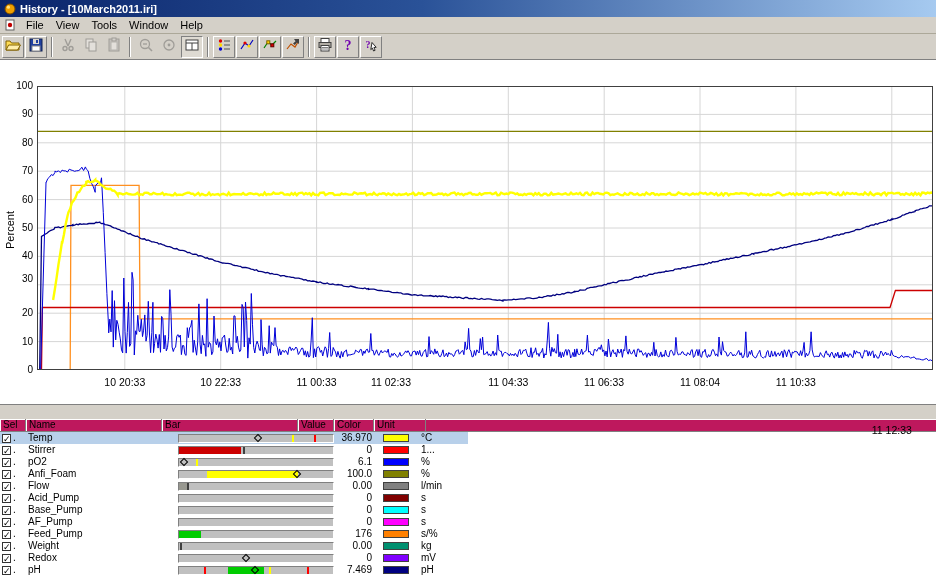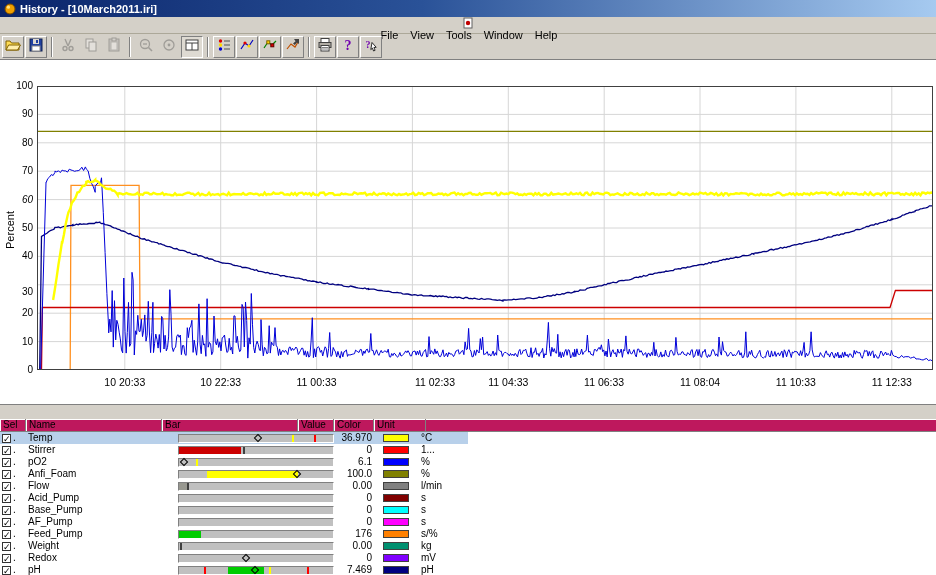--- a/index.html
+++ b/index.html
@@ -7,21 +7,21 @@
   *{box-sizing:border-box;}
 
   
   .titlebar{height:17px;display:flex;align-items:center;gap:4px;padding:0 4px;
     background:linear-gradient(to right,#0a246a,#2a5298 45%,#a6caf0);color:#fff;
     font-size:11px;font-weight:bold;}
   .titlebar .appicon{width:12px;height:12px;display:inline-block;}
 
   
   .menubar{height:17px;display:flex;align-items:center;background:#d4d0c8;
-    font-size:11px;padding-left:2px;border-bottom:1px solid #aca899;flex-direction:column;}
+    font-size:11px;padding-left:2px;border-bottom:1px solid #aca899;}
   .menubar .childicon{width:12px;height:12px;margin:0 4px 0 2px;}
   .menuitem{padding:1px 6px;cursor:default;}
 
   
   .toolbar{height:26px;display:flex;align-items:center;padding:1px 2px;gap:1px;
     background:#d4d0c8;border-bottom:1px solid #808080;}
   .tbtn{width:22px;height:22px;display:flex;align-items:center;justify-content:center;
     background:#d4d0c8;border:1px solid;border-color:#ffffff #808080 #808080 #ffffff;}
   .tbtn.disabled{border-color:#d4d0c8;}
   .tbtn.disabled svg{opacity:.35;filter:grayscale(1);}
@@ -199,24 +199,24 @@
         </svg></span>
     </div>
   </div>
 
 <div class="chartpanel">
   <div class="ylabel">Percent</div>
   <div id="ylabs">
       <div class="ylab" style="top: 304px;">0</div>
       <div class="ylab" style="top: 275.6px;">10</div>
       <div class="ylab" style="top: 247.2px;">20</div>
-      <div class="ylab" style="top: 226px;">30</div>
+      <div class="ylab" style="top: 213px;">30</div>
       <div class="ylab" style="top: 190.4px;">40</div>
       <div class="ylab" style="top: 162px;">50</div>
-      <div class="ylab" style="top: 133.6px; font-style: italic;">60</div>
+      <div class="ylab" style="top: 133.6px;">60</div>
       <div class="ylab" style="top: 105.2px;">70</div>
       <div class="ylab" style="top: 76.8px;">80</div>
       <div class="ylab" style="top: 48.4px;">90</div>
       <div class="ylab" style="top: 20px;">100</div>
     </div>
   <svg id="plot" width="896" height="284">
       <line x1="0" y1="28.4" x2="896" y2="28.4" stroke="#d6d6d6"></line>
       <line x1="0" y1="56.8" x2="896" y2="56.8" stroke="#d6d6d6"></line>
       <line x1="0" y1="85.2" x2="896" y2="85.2" stroke="#d6d6d6"></line>
       <line x1="0" y1="113.6" x2="896" y2="113.6" stroke="#d6d6d6"></line>
@@ -239,26 +239,26 @@
       <polyline points="0.0,284.0 4.5,284.0 4.5,284.0 5.4,221.5 5.4,221.5 853.0,221.5 853.0,221.5 858.4,204.5 858.4,204.5 896.0,204.5" fill="none" stroke="#cc0000" stroke-width="1.3"></polyline>
       <polyline points="0.0,283.6 1.8,284.0 2.7,284.0 4.5,150.1 4.5,150.3 6.3,149.4 8.1,148.2 9.9,147.3 11.6,145.8 13.4,144.5 15.2,144.0 17.0,143.2 17.9,141.4 19.7,141.3 21.5,141.0 23.3,141.8 25.1,141.0 26.9,140.4 28.7,140.3 30.5,140.0 32.3,139.7 34.0,139.7 35.8,138.6 35.8,139.7 37.6,139.2 39.4,138.2 41.2,138.7 43.0,137.8 44.8,138.3 46.6,137.9 48.4,138.1 50.2,138.0 52.0,137.5 53.8,137.5 55.6,137.3 57.3,137.5 59.1,136.3 60.9,136.7 62.7,136.2 62.7,136.5 64.5,137.6 66.3,137.5 68.1,138.6 69.9,138.8 71.7,139.3 73.5,139.9 75.3,141.1 77.1,141.8 78.8,142.1 80.6,143.2 82.4,143.5 84.2,144.8 86.0,145.0 87.8,145.5 89.6,146.7 91.4,147.8 93.2,147.5 95.0,148.9 96.8,149.6 98.6,150.3 100.4,150.2 102.1,151.5 103.9,152.6 105.7,153.0 107.5,152.8 107.5,152.8 109.3,154.3 111.1,154.0 112.9,154.8 114.7,155.8 116.5,155.9 118.3,156.3 120.1,156.6 121.9,158.1 123.6,157.7 125.4,158.6 127.2,159.2 129.0,160.2 130.8,160.7 132.6,160.6 134.4,161.3 136.2,162.4 138.0,162.8 139.8,162.5 141.6,163.9 143.4,164.3 145.2,164.4 146.9,164.7 148.7,165.3 150.5,166.6 152.3,166.4 154.1,167.5 155.9,168.3 157.7,168.1 159.5,168.3 161.3,170.0 163.1,169.7 164.9,170.1 166.7,171.0 168.4,172.1 170.2,171.8 172.0,173.0 173.8,173.0 175.6,173.3 177.4,174.7 179.2,175.2 181.0,175.3 182.8,176.1 183.7,176.3 185.5,177.0 187.3,177.2 189.1,177.4 190.8,177.4 192.6,177.7 194.4,178.1 196.2,179.2 198.0,179.5 199.8,179.6 201.6,180.1 203.4,180.3 205.2,181.5 207.0,181.4 208.8,181.5 210.6,181.9 212.4,182.3 214.1,183.1 215.9,183.4 217.7,184.4 219.5,183.7 221.3,185.3 223.1,185.3 224.9,185.6 226.7,186.1 228.5,186.9 230.3,186.5 232.1,187.2 233.0,187.8 234.8,187.5 236.5,188.1 238.3,188.4 240.1,188.4 241.9,189.0 243.7,190.0 245.5,189.6 247.3,189.7 249.1,190.5 250.9,190.7 252.7,190.8 254.5,191.4 256.3,191.3 258.0,192.1 259.8,192.1 261.6,192.2 263.4,192.7 265.2,193.1 267.0,194.0 268.8,193.7 270.6,194.9 272.4,194.7 274.2,195.4 276.0,195.0 277.8,195.3 279.6,196.2 279.6,195.8 281.3,196.6 283.1,195.9 284.9,196.9 286.7,197.5 288.5,197.6 290.3,196.9 292.1,198.2 293.9,198.3 295.7,198.0 297.5,198.6 299.3,198.9 301.1,198.5 302.8,198.8 304.6,199.0 306.4,200.1 308.2,200.4 310.0,200.6 311.8,200.9 313.6,200.0 315.4,200.5 317.2,201.0 319.0,201.5 320.8,201.9 322.6,202.2 324.4,202.3 326.1,202.6 327.9,202.0 329.7,203.0 331.5,202.6 331.5,203.5 333.3,203.1 335.1,203.2 336.9,203.2 338.7,203.7 340.5,204.4 342.3,204.5 344.1,204.4 345.9,204.9 347.6,205.1 349.4,205.4 351.2,205.1 353.0,205.7 354.8,206.4 356.6,206.6 358.4,206.6 360.2,206.4 362.0,206.8 363.8,206.8 365.6,207.9 367.4,208.2 369.2,207.9 370.9,208.0 372.7,208.5 374.5,209.0 375.4,209.2 377.2,208.6 379.0,208.9 380.8,209.6 382.6,209.2 384.4,208.9 386.2,209.8 388.0,209.8 389.8,209.8 391.6,209.8 393.3,209.5 395.1,210.0 396.9,210.5 398.7,209.8 400.5,210.7 402.3,210.0 404.1,210.5 405.9,210.0 407.7,210.6 409.5,210.4 411.3,211.6 413.1,210.9 414.8,211.6 416.6,211.6 418.4,210.9 420.2,211.7 421.1,211.1 422.9,211.3 424.7,212.2 426.5,212.5 428.3,211.5 430.1,211.5 431.9,212.6 433.7,212.4 435.5,212.8 437.2,212.2 439.0,212.7 440.8,213.1 442.6,213.3 444.4,212.4 446.2,213.1 448.0,213.3 449.8,212.9 451.6,212.9 453.4,213.1 455.2,213.6 457.0,213.8 458.8,214.0 460.5,214.3 462.3,213.9 464.1,214.3 465.9,215.0 465.9,214.1 467.7,213.8 469.5,214.1 471.3,213.9 473.1,213.8 474.9,213.9 476.7,213.2 478.5,213.6 480.3,213.3 482.0,213.1 483.8,212.9 485.6,212.8 487.4,213.1 489.2,212.2 491.0,211.8 492.8,211.8 494.6,212.4 496.4,212.6 498.2,212.3 500.0,212.2 501.8,211.1 501.8,211.2 503.6,211.3 505.3,211.6 507.1,210.6 508.9,210.4 510.7,209.6 512.5,210.0 514.3,210.0 516.1,209.0 517.9,209.6 519.7,208.2 521.5,208.7 523.3,208.7 525.1,207.7 526.8,208.0 528.6,207.2 530.4,206.5 532.2,206.4 534.0,207.0 535.8,206.3 537.6,205.4 537.6,205.8 539.4,205.3 541.2,205.4 543.0,204.0 544.8,204.2 546.6,204.1 548.4,203.9 550.1,202.3 551.9,201.9 553.7,201.4 555.5,201.3 557.3,201.0 559.1,200.9 560.9,200.1 562.7,199.9 564.5,199.9 566.3,199.2 567.2,198.4 569.0,198.9 570.8,197.5 572.5,197.5 574.3,197.0 576.1,196.2 577.9,196.6 579.7,196.6 581.5,195.2 583.3,194.6 585.1,194.4 586.9,194.6 588.7,194.1 590.5,194.1 592.3,193.8 594.0,193.3 595.8,192.6 597.6,191.5 599.4,191.2 601.2,191.6 603.0,190.5 604.8,190.9 606.6,189.5 608.4,190.1 610.2,189.7 612.0,188.3 613.8,188.2 615.6,188.3 617.3,187.4 618.2,187.1 620.0,187.2 621.8,186.5 623.6,186.5 625.4,186.1 627.2,186.0 629.0,185.0 630.8,185.4 632.6,184.8 634.4,184.6 636.2,184.6 638.0,183.1 639.7,183.1 641.5,182.7 643.3,183.0 645.1,181.9 646.9,181.7 648.7,182.0 650.5,180.9 652.3,181.2 654.1,180.6 655.9,180.0 657.7,179.7 659.5,179.7 661.2,179.0 663.0,178.7 663.0,178.7 664.8,178.4 666.6,178.7 668.4,177.6 670.2,177.9 672.0,176.5 673.8,177.2 675.6,175.7 677.4,176.0 679.2,175.7 681.0,175.5 682.8,174.3 684.5,174.4 686.3,173.4 688.1,173.7 689.9,172.8 691.7,173.2 693.5,172.1 695.3,172.4 697.1,172.0 698.9,171.0 700.7,171.5 702.5,171.2 704.3,170.4 706.0,169.3 707.8,169.5 709.6,169.6 711.4,169.3 713.2,168.9 715.0,167.4 716.8,168.2 716.8,167.5 718.6,166.8 720.4,167.0 722.2,166.5 724.0,166.4 725.8,165.6 727.6,165.5 729.3,165.6 731.1,164.8 732.9,163.7 734.7,163.3 736.5,164.0 738.3,163.2 740.1,163.0 741.9,162.4 743.7,161.5 745.5,162.3 747.3,161.2 749.1,161.6 750.8,160.6 752.6,160.5 754.4,159.7 756.2,159.2 758.0,158.7 758.9,158.8 760.7,158.4 762.5,157.6 764.3,158.0 766.1,157.4 767.9,156.7 769.7,156.4 771.5,156.1 773.2,155.9 775.0,155.2 776.8,154.8 778.6,154.5 780.4,154.3 782.2,153.2 784.0,153.6 785.8,153.2 787.6,152.1 789.4,151.9 791.2,150.9 793.0,151.2 794.8,150.9 796.5,149.7 798.3,149.5 800.1,148.6 801.9,149.3 803.7,148.1 805.5,148.0 806.4,148.1 808.2,146.9 810.0,146.6 811.8,146.5 813.6,145.8 815.4,145.3 817.2,144.9 818.9,143.5 820.7,143.3 822.5,143.6 824.3,143.0 826.1,142.1 827.9,141.5 829.7,140.3 831.5,140.5 833.3,139.4 835.1,138.8 836.9,139.1 838.7,137.7 840.4,138.2 842.2,137.2 844.0,136.7 845.8,136.4 847.6,135.6 849.4,135.6 851.2,133.9 853.0,134.5 854.8,132.9 854.8,133.8 856.6,132.9 858.4,132.6 860.2,132.1 862.0,131.4 863.7,130.7 865.5,129.1 867.3,128.8 869.1,127.9 870.9,127.3 872.7,126.4 874.5,126.6 876.3,126.0 878.1,125.6 878.1,124.7 879.9,124.2 881.7,123.8 883.5,122.8 885.2,122.6 887.0,122.2 888.8,121.9 890.6,121.4 892.4,119.8 894.2,119.9 896.0,119.8" fill="none" stroke="#00007f" stroke-width="1.3"></polyline>
       <polyline points="0.0,284.0 3.6,284.0 3.6,284.0 9.0,96.6 9.0,96.8 10.8,92.6 12.5,91.1 14.3,88.6 16.1,89.5 17.9,86.5 17.9,85.2 19.7,85.8 21.5,84.8 23.3,86.6 25.1,84.1 26.9,84.9 28.7,84.9 30.5,86.1 32.3,83.2 34.0,84.0 35.8,84.5 37.6,85.3 39.4,84.8 41.2,84.7 43.0,83.7 44.8,81.2 46.6,84.5 48.4,80.9 49.3,83.1 51.1,84.8 52.9,92.6 54.7,97.6 56.4,100.9 58.2,106.3 58.2,100.3 60.0,97.8 61.8,96.5 63.6,96.5 64.5,91.8 66.3,126.7 68.1,166.6 69.9,207.6 71.7,243.0 71.7,246.9 72.8,233.1 74.0,245.9 75.2,204.6 76.3,261.1 77.5,214.7 78.7,253.9 79.8,234.3 81.0,238.3 82.2,246.2 83.3,252.9 84.5,263.9 85.7,266.8 86.8,192.0 88.0,245.7 89.2,267.1 90.3,246.4 91.5,216.4 92.6,260.4 93.8,257.8 95.0,186.3 96.1,193.9 97.3,269.0 98.5,244.8 99.6,248.4 100.8,229.3 102.0,245.3 103.1,245.4 104.3,233.2 105.5,250.6 106.6,244.2 107.8,228.9 109.0,255.2 110.1,249.3 111.3,215.3 112.4,246.0 113.6,266.7 114.8,246.6 115.9,216.3 116.5,266.6 117.6,257.5 118.8,248.1 120.0,253.6 121.1,262.1 122.3,248.5 123.5,266.3 124.6,230.4 125.8,232.7 127.0,263.0 128.1,249.3 129.3,264.9 130.5,261.6 131.6,250.9 132.8,203.7 134.0,227.7 135.1,261.1 136.3,265.5 137.4,262.1 138.6,261.3 139.8,250.2 140.9,248.6 142.1,251.3 143.3,249.0 144.4,268.6 145.6,259.5 146.8,259.7 147.9,268.3 149.1,269.4 150.3,241.7 151.4,251.6 152.6,242.0 153.8,240.1 154.9,234.3 156.1,266.4 157.2,254.2 158.4,262.0 159.6,269.2 160.7,255.8 161.9,217.9 163.1,258.2 164.2,267.7 165.4,249.4 166.6,259.1 167.7,257.8 168.9,270.3 170.1,212.7 171.2,261.2 172.4,256.4 173.6,258.1 174.7,268.7 175.9,265.9 177.0,230.0 178.2,255.2 179.4,258.9 180.5,252.8 181.7,261.4 182.9,255.8 184.0,264.9 185.2,251.8 186.4,251.1 187.5,249.0 188.7,259.0 189.9,266.4 191.0,265.6 192.2,252.3 193.4,264.1 194.5,261.3 195.7,268.0 196.9,229.9 198.0,230.0 199.2,256.7 200.3,250.3 201.5,261.1 202.7,265.7 203.8,264.1 205.0,218.4 206.2,221.7 207.3,260.9 208.5,216.0 209.7,234.6 210.8,272.1 212.0,251.8 213.2,258.1 214.3,207.5 215.5,238.8 216.7,261.5 217.8,267.0 219.0,258.8 220.1,255.2 221.3,258.7 222.5,264.2 223.6,264.5 224.0,233.6 225.2,258.9 226.3,269.8 227.5,261.3 228.7,262.8 229.8,267.7 231.0,267.0 232.2,239.7 233.3,267.1 234.5,256.1 235.6,258.5 236.8,259.7 238.0,241.6 239.1,259.2 240.3,261.3 241.5,269.5 242.6,262.9 243.8,269.0 245.0,265.1 246.1,264.4 247.3,266.4 248.5,264.3 249.6,265.8 250.8,268.6 252.0,261.6 253.1,260.9 254.3,264.6 255.4,262.2 256.6,264.2 257.8,263.1 258.9,261.0 260.1,262.7 261.3,268.5 262.4,266.8 263.6,264.3 264.8,262.1 265.9,262.4 267.1,269.2 268.3,264.8 269.4,270.8 270.6,265.5 271.8,271.2 272.9,270.1 274.1,255.0 275.3,231.7 276.4,271.6 277.6,262.8 278.7,271.0 279.9,262.1 281.1,260.7 282.2,261.7 283.4,266.3 284.6,264.3 285.7,270.0 286.9,265.2 288.1,260.8 289.2,262.4 290.4,271.3 291.6,262.5 292.7,246.5 293.9,270.4 295.1,269.4 296.2,261.5 297.4,264.1 298.5,265.9 299.7,270.9 300.9,265.4 302.0,269.4 303.2,272.2 304.4,265.5 304.6,265.9 305.8,270.9 307.0,265.8 308.1,265.5 309.3,263.8 310.5,270.4 311.6,268.5 312.8,269.0 314.0,268.7 315.1,268.3 316.3,268.0 317.5,267.7 318.6,264.1 319.8,265.0 320.9,266.1 322.1,266.3 323.3,263.4 324.4,263.6 325.6,269.5 326.8,265.0 327.9,267.4 329.1,263.8 330.3,263.1 331.4,266.3 332.6,266.0 333.8,247.5 334.9,264.5 336.1,264.4 337.3,269.2 338.4,266.8 339.6,263.8 340.7,267.5 341.9,269.4 343.1,266.5 344.2,264.4 345.4,267.0 346.6,265.7 347.7,265.0 348.9,265.4 350.1,266.5 351.2,263.2 352.4,270.7 353.6,271.1 354.7,267.5 355.9,269.6 357.1,267.1 358.2,268.0 359.4,270.1 360.6,271.2 361.7,269.5 362.9,266.5 364.0,270.0 365.2,269.6 366.4,268.3 367.5,266.9 368.7,264.9 369.9,266.7 371.0,264.7 372.2,266.8 373.4,269.9 374.5,269.9 375.7,265.8 376.9,265.3 378.0,265.0 379.2,269.1 380.4,265.1 381.5,268.6 382.7,264.4 383.8,269.6 385.0,270.3 386.2,266.6 387.3,265.1 388.5,263.5 389.7,270.9 390.8,270.4 392.0,250.6 393.2,268.0 394.3,264.6 395.5,266.1 396.7,268.3 397.8,262.9 399.0,267.7 400.2,264.9 401.3,268.1 402.5,270.6 403.6,270.6 404.8,267.5 406.0,263.8 407.1,270.6 408.3,269.7 409.5,267.0 410.6,270.8 411.8,266.4 413.0,268.1 414.1,267.8 415.3,268.4 416.5,270.6 417.6,268.7 418.8,265.2 420.0,264.7 421.1,263.6 422.3,268.2 423.4,267.1 424.6,265.1 425.8,264.5 426.9,268.7 428.1,255.9 429.3,263.7 430.4,263.0 431.6,242.4 432.8,263.4 433.9,265.0 435.1,270.9 436.3,270.5 437.4,264.5 438.6,269.4 439.8,263.8 440.9,265.4 442.1,267.0 443.3,252.6 444.4,263.7 445.6,251.1 446.7,268.6 447.9,268.1 449.1,267.5 450.2,265.6 451.4,269.4 452.6,267.9 453.7,270.1 454.9,268.4 456.1,265.0 457.2,269.7 458.4,266.7 459.6,269.2 460.7,249.0 461.9,264.1 463.1,265.3 464.2,265.1 465.4,270.5 466.5,267.6 467.7,266.5 468.9,266.4 470.0,267.6 471.2,268.1 472.4,269.9 473.5,267.4 474.7,269.4 475.9,268.1 477.0,269.8 478.2,267.3 479.4,269.0 480.5,270.9 481.7,265.3 482.9,263.4 484.0,268.5 485.2,267.3 486.3,264.3 487.5,264.5 488.7,263.1 489.8,267.2 491.0,270.5 492.2,270.4 492.8,270.8 494.0,261.7 495.1,271.5 496.3,266.2 497.5,266.3 498.6,261.8 499.8,268.6 501.0,267.3 502.1,270.4 503.3,266.4 504.4,266.2 505.6,262.4 506.8,272.0 507.9,267.7 509.1,269.0 510.3,254.1 511.4,236.4 512.6,262.5 513.8,270.2 514.9,261.3 516.1,265.9 517.3,262.6 518.4,266.7 519.6,267.2 520.8,248.3 521.9,270.8 523.1,265.8 524.2,271.8 525.4,266.3 526.6,270.7 527.7,265.8 528.9,263.4 530.1,269.3 531.2,263.7 532.4,264.3 533.6,271.9 534.7,270.6 535.9,266.4 537.1,270.9 537.6,263.3 538.8,270.5 539.9,262.8 541.1,268.1 542.3,268.6 543.4,267.9 544.6,263.0 545.8,268.5 546.9,266.4 548.1,265.1 549.2,264.7 550.4,249.1 551.6,266.2 552.7,265.0 553.9,268.3 555.1,268.6 556.2,269.6 557.4,263.5 558.6,263.6 559.7,265.3 560.9,263.0 562.1,261.3 563.2,263.5 564.4,258.8 565.6,265.6 566.7,263.9 567.9,269.9 569.0,265.0 570.2,270.9 571.4,253.1 572.5,263.1 573.7,270.9 574.9,265.8 576.0,263.7 577.2,267.7 578.4,266.6 579.5,271.0 580.7,263.1 581.9,266.9 583.0,266.7 584.2,263.0 585.4,271.3 586.5,263.7 587.7,264.7 588.9,249.9 590.0,265.3 591.2,268.2 592.3,263.2 593.5,267.3 594.7,268.0 595.8,266.0 597.0,263.7 598.2,268.8 599.3,270.9 600.5,263.2 601.7,263.0 602.8,266.3 604.0,264.6 605.2,266.8 606.3,269.4 607.5,267.6 608.7,266.7 609.8,271.4 611.0,267.3 612.1,267.4 613.3,270.1 614.5,266.4 615.6,269.3 616.8,256.3 618.0,270.0 619.1,263.5 620.3,269.7 621.5,270.8 622.6,270.4 623.8,265.9 625.0,271.1 626.1,268.6 627.3,270.4 628.5,264.0 629.6,269.3 630.8,270.2 631.9,270.8 633.1,265.0 634.3,264.2 635.4,265.7 636.6,269.3 637.8,268.5 638.9,251.4 640.1,265.7 641.3,269.0 642.4,268.2 643.6,268.4 644.8,265.9 645.9,265.8 647.1,268.4 648.3,268.6 649.4,269.8 650.6,266.7 651.8,267.6 652.9,269.1 654.1,264.4 655.2,263.6 656.4,271.4 657.6,270.4 658.7,265.8 659.9,263.5 661.1,269.7 662.2,263.5 663.4,270.3 664.6,271.3 665.7,265.7 666.9,266.0 668.1,263.4 669.2,269.4 670.4,271.5 671.6,268.6 672.7,270.7 673.9,269.1 675.0,264.3 676.2,263.5 677.4,266.2 678.5,269.7 679.7,267.9 680.9,270.4 682.0,251.0 683.2,265.9 684.4,269.1 685.5,255.7 686.7,264.4 687.9,265.8 689.0,266.2 690.2,270.1 691.4,269.8 692.5,267.7 693.7,266.1 694.8,267.7 696.0,270.0 697.2,268.4 698.3,269.8 699.5,268.6 700.7,266.2 701.8,264.4 703.0,269.1 704.2,266.7 705.3,271.6 706.5,271.3 707.7,266.9 708.8,245.8 710.0,271.3 711.2,270.8 712.3,265.5 713.5,268.4 714.6,264.1 715.8,269.8 717.0,270.5 718.1,272.0 719.3,271.4 720.5,268.4 721.6,266.5 722.8,264.3 724.0,270.2 725.1,271.3 726.3,272.0 727.5,270.9 728.6,271.3 729.8,265.7 731.0,264.5 732.1,270.3 733.3,271.0 734.5,264.9 735.6,270.1 736.8,269.5 737.9,265.5 739.1,270.5 740.3,267.6 741.4,266.9 742.6,269.9 743.8,267.1 744.9,265.1 746.1,271.5 747.3,263.8 748.4,266.1 749.6,270.8 750.8,265.8 751.9,263.7 753.1,267.2 754.3,271.5 755.4,266.0 756.6,266.9 757.7,265.2 758.9,265.7 760.1,265.8 761.2,267.9 762.4,269.6 763.6,264.7 764.7,269.6 765.9,265.1 767.1,256.4 768.2,271.2 769.4,267.2 770.6,269.8 771.7,268.4 772.9,264.7 774.1,245.8 775.2,263.9 776.4,269.2 777.5,271.0 778.7,270.3 779.9,270.3 781.0,270.3 782.2,270.5 783.4,266.6 784.5,268.7 785.7,270.3 786.9,271.5 788.0,267.4 789.2,264.8 790.4,268.7 791.5,268.0 792.7,271.1 793.9,267.2 795.0,266.2 796.2,269.9 797.4,272.1 798.5,267.2 799.7,270.3 800.8,266.2 802.0,272.0 803.2,268.9 804.3,272.0 805.5,266.5 806.7,271.2 807.8,265.9 809.0,270.0 810.2,268.3 811.3,271.3 812.5,267.9 813.7,268.0 814.8,270.6 816.0,271.6 817.2,264.4 818.3,268.2 819.5,264.9 820.6,266.7 821.8,266.8 823.0,266.6 824.1,270.4 825.3,272.3 826.5,268.5 827.6,264.3 828.8,265.3 830.0,264.6 831.1,270.1 832.3,265.5 833.5,269.7 834.6,266.2 835.8,264.8 837.0,271.9 838.1,268.5 839.3,269.6 840.4,272.1 841.6,272.1 842.8,268.7 843.9,265.0 845.1,266.7 846.3,269.8 847.4,267.9 848.6,266.0 849.8,269.0 850.9,267.4 852.1,268.5 853.3,269.8 854.4,264.4 855.6,268.3 855.7,269.0 857.5,270.3 859.3,270.6 861.1,271.9 862.8,271.6 864.6,269.4 866.4,271.4 868.2,270.7 870.0,270.7 871.8,270.7 873.6,272.1 875.4,271.5 877.2,270.9 879.0,273.0 880.8,272.9 882.6,273.1 884.4,273.7 886.1,274.0 887.9,273.1 889.7,272.5 891.5,274.6 893.3,273.9 895.1,274.7" fill="none" stroke="#0000d8" stroke-width="1"></polyline>
       <polyline points="16.1,214.0 17.9,203.0 19.7,191.1 21.5,178.3 23.3,167.3 25.1,155.2 25.1,157.5 26.9,148.7 28.7,138.2 30.5,130.1 31.4,126.4 33.2,122.9 34.9,116.8 36.7,114.5 38.5,111.7 40.3,106.9 40.3,106.6 42.1,106.0 43.9,103.0 45.7,99.9 47.5,99.8 49.3,97.5 49.3,95.9 51.1,95.2 52.9,96.3 54.7,95.8 56.4,95.6 58.2,93.8 58.2,94.4 60.0,95.2 61.8,96.1 63.6,98.6 65.4,99.7 67.2,101.1 69.0,102.7 69.9,102.8 71.7,103.0 73.5,102.7 75.3,104.6 77.1,104.7 78.8,106.2 80.6,108.9 80.6,107.7 82.4,107.3 84.2,107.7 86.0,108.4 87.8,107.9 89.6,107.0 91.4,108.0 93.2,108.3 95.0,108.6 96.8,108.6 98.6,108.3 100.4,106.9 102.1,109.2 103.9,108.2 105.7,108.8 107.5,106.9 109.3,106.7 111.1,107.0 112.9,108.2 114.7,108.2 116.5,106.9 118.3,107.6 120.1,108.3 121.9,108.1 123.6,108.0 125.4,106.8 127.2,108.9 129.0,108.0 130.8,108.6 132.6,108.6 134.4,109.2 136.2,109.3 138.0,107.3 139.8,109.1 141.6,108.7 143.4,108.7 145.2,109.1 146.9,108.1 148.7,107.3 150.5,106.8 152.3,106.7 154.1,107.7 155.9,107.7 157.7,109.2 159.5,108.2 161.3,106.9 163.1,109.3 164.9,107.8 166.7,108.6 168.4,109.3 170.2,109.0 172.0,106.7 173.8,109.2 175.6,108.2 177.4,108.8 179.2,108.4 181.0,108.0 182.8,109.3 184.6,108.1 186.4,107.8 188.2,108.5 190.0,109.3 191.7,106.6 193.5,109.2 195.3,108.5 197.1,108.0 198.9,108.2 200.7,108.1 202.5,108.2 204.3,108.4 206.1,107.0 207.9,108.7 209.7,108.8 211.5,107.7 213.2,107.3 215.0,107.7 216.8,108.3 218.6,107.8 220.4,107.9 222.2,109.3 224.0,108.4 225.8,109.1 227.6,106.5 229.4,108.9 231.2,108.0 233.0,108.5 234.8,108.2 236.5,106.6 238.3,107.8 240.1,107.8 241.9,107.7 243.7,106.8 245.5,106.9 247.3,108.6 249.1,108.5 250.9,108.3 252.7,109.0 254.5,107.1 256.3,108.7 258.0,107.1 259.8,109.2 261.6,107.3 263.4,106.9 265.2,106.7 267.0,108.5 268.8,107.1 270.6,108.1 272.4,107.2 274.2,109.3 276.0,107.0 277.8,108.7 279.6,108.7 281.3,109.3 283.1,106.9 284.9,106.7 286.7,106.5 288.5,109.0 290.3,108.2 292.1,107.3 293.9,107.3 295.7,107.3 297.5,109.1 299.3,108.9 301.1,108.7 302.8,109.0 304.6,107.5 306.4,108.3 308.2,107.8 310.0,108.1 311.8,108.6 313.6,108.6 315.4,108.5 317.2,106.5 319.0,107.2 320.8,108.2 322.6,107.5 324.4,107.2 326.1,107.4 327.9,106.7 329.7,109.3 331.5,108.4 333.3,108.1 335.1,108.7 336.9,106.8 338.7,108.5 340.5,109.2 342.3,107.7 344.1,108.1 345.9,107.2 347.6,107.5 349.4,108.9 351.2,107.4 353.0,108.4 354.8,109.2 356.6,107.5 358.4,108.7 360.2,109.2 362.0,108.0 363.8,108.9 365.6,108.5 367.4,108.4 369.2,107.5 370.9,109.1 372.7,108.1 374.5,107.9 376.3,106.9 378.1,109.1 379.9,108.7 381.7,107.0 383.5,107.9 385.3,107.2 387.1,109.0 388.9,108.3 390.7,107.3 392.4,107.3 394.2,107.0 396.0,109.0 397.8,108.8 399.6,108.6 401.4,107.5 403.2,108.0 405.0,107.6 406.8,109.0 408.6,108.0 410.4,109.2 412.2,108.7 414.0,107.4 415.7,106.8 417.5,106.5 419.3,108.7 421.1,107.2 422.9,108.4 424.7,107.8 426.5,109.2 428.3,108.0 430.1,108.0 431.9,107.0 433.7,106.8 435.5,108.5 437.2,108.2 439.0,108.8 440.8,108.9 442.6,107.4 444.4,108.8 446.2,107.9 448.0,107.2 449.8,107.2 451.6,107.1 453.4,107.0 455.2,108.2 457.0,107.6 458.8,106.6 460.5,109.2 462.3,109.0 464.1,106.7 465.9,107.6 467.7,108.2 469.5,107.5 471.3,108.1 473.1,106.5 474.9,106.6 476.7,107.1 478.5,108.2 480.3,107.5 482.0,109.0 483.8,108.5 485.6,109.2 487.4,108.0 489.2,108.9 491.0,107.8 492.8,107.6 494.6,107.7 496.4,109.3 498.2,107.2 500.0,108.5 501.8,107.2 503.6,109.2 505.3,109.2 507.1,107.7 508.9,107.7 510.7,109.2 512.5,109.1 514.3,106.8 516.1,108.6 517.9,108.3 519.7,108.0 521.5,107.5 523.3,108.2 525.1,108.5 526.8,107.8 528.6,107.3 530.4,108.6 532.2,108.5 534.0,106.6 535.8,108.3 537.6,108.0 539.4,107.3 541.2,108.2 543.0,106.9 544.8,108.9 546.6,109.2 548.4,106.9 550.1,106.6 551.9,108.7 553.7,109.2 555.5,106.6 557.3,108.1 559.1,107.2 560.9,106.9 562.7,107.8 564.5,108.0 566.3,108.5 568.1,106.8 569.9,106.7 571.6,107.3 573.4,109.2 575.2,108.5 577.0,108.7 578.8,108.0 580.6,107.3 582.4,108.5 584.2,109.1 586.0,109.2 587.8,107.1 589.6,108.6 591.4,108.7 593.2,106.9 594.9,107.2 596.7,108.5 598.5,108.5 600.3,107.5 602.1,109.0 603.9,109.1 605.7,108.2 607.5,109.0 609.3,106.6 611.1,108.0 612.9,108.7 614.7,107.3 616.4,107.3 618.2,108.9 620.0,108.1 621.8,109.2 623.6,108.0 625.4,108.3 627.2,108.1 629.0,108.7 630.8,107.5 632.6,106.9 634.4,108.7 636.2,108.8 638.0,109.0 639.7,108.4 641.5,106.5 643.3,107.4 645.1,107.8 646.9,108.6 648.7,107.6 650.5,107.9 652.3,109.1 654.1,108.3 655.9,107.4 657.7,108.4 659.5,107.8 661.2,108.4 663.0,106.6 664.8,107.1 666.6,107.8 668.4,106.9 670.2,108.5 672.0,108.1 673.8,106.9 675.6,107.5 677.4,108.8 679.2,107.2 681.0,109.3 682.8,108.9 684.5,107.2 686.3,109.3 688.1,107.2 689.9,107.3 691.7,109.3 693.5,108.0 695.3,108.1 697.1,108.0 698.9,107.2 700.7,107.5 702.5,107.7 704.3,107.0 706.0,107.4 707.8,107.4 709.6,107.7 711.4,109.2 713.2,107.8 715.0,107.8 716.8,108.7 718.6,109.3 720.4,108.5 722.2,109.3 724.0,107.6 725.8,109.0 727.6,108.6 729.3,109.2 731.1,108.2 732.9,109.3 734.7,109.2 736.5,108.1 738.3,108.1 740.1,106.6 741.9,106.7 743.7,107.8 745.5,109.3 747.3,109.3 749.1,108.5 750.8,108.4 752.6,107.2 754.4,108.3 756.2,107.4 758.0,109.1 759.8,107.4 761.6,108.7 763.4,108.1 765.2,108.9 767.0,107.2 768.8,108.0 770.6,107.8 772.4,108.9 774.1,107.1 775.9,108.3 777.7,107.6 779.5,106.5 781.3,107.4 783.1,107.0 784.9,106.5 786.7,106.9 788.5,106.7 790.3,108.5 792.1,106.9 793.9,106.6 795.6,108.2 797.4,108.3 799.2,108.8 801.0,106.9 802.8,109.2 804.6,109.1 806.4,106.5 808.2,108.6 810.0,106.9 811.8,107.5 813.6,108.0 815.4,107.0 817.2,108.0 818.9,107.2 820.7,108.3 822.5,108.5 824.3,108.0 826.1,108.8 827.9,106.5 829.7,108.1 831.5,109.0 833.3,106.5 835.1,108.4 836.9,109.3 838.7,107.9 840.4,107.5 842.2,107.7 844.0,109.1 845.8,107.2 847.6,106.5 849.4,109.2 851.2,107.0 853.0,107.1 854.8,106.7 856.6,107.6 858.4,107.4 860.2,106.9 862.0,107.0 863.7,108.7 865.5,108.1 867.3,108.9 869.1,107.3 870.9,108.2 872.7,108.9 874.5,107.3 876.3,109.1 878.1,106.8 879.9,108.7 881.7,107.4 883.5,109.3 885.2,106.6 887.0,106.7 888.8,107.8 890.6,106.5 892.4,107.2 894.2,106.6 896.0,107.0" fill="none" stroke="#ffff00" stroke-width="2.4"></polyline>
       <rect x="0.5" y="0.5" width="895" height="283" fill="none" stroke="#404040"></rect>
     </svg>
   <div id="xlabs">
       <div class="xlab" style="left: 92.808px;">10 20:33</div>
       <div class="xlab" style="left: 188.68px;">10 22:33</div>
       <div class="xlab" style="left: 284.552px; text-align: center;">11 00:33</div>
-      <div class="xlab" style="left: 403px;">11 02:33</div>
+      <div class="xlab" style="left: 359px;">11 02:33</div>
       <div class="xlab" style="left: 476.296px;">11 04:33</div>
       <div class="xlab" style="left: 572.168px;">11 06:33</div>
       <div class="xlab" style="left: 668.04px;">11 08:04</div>
       <div class="xlab" style="left: 763.912px;">11 10:33</div>
-      <div class="xlab" style="left: 859.784px;">11 12:33</div>
+      <div class="xlab" style="left: 859.784px; margin-top: 48px;">11 12:33</div>
     </div>
 </div>
 
 <div class="gapstrip"></div>
 
 <div class="grid">
   <div class="ghead" id="ghead">
       <div class="hc h0">Sel</div>
       <div class="hc h1">Name</div>
       <div class="hc h2">Bar</div>

